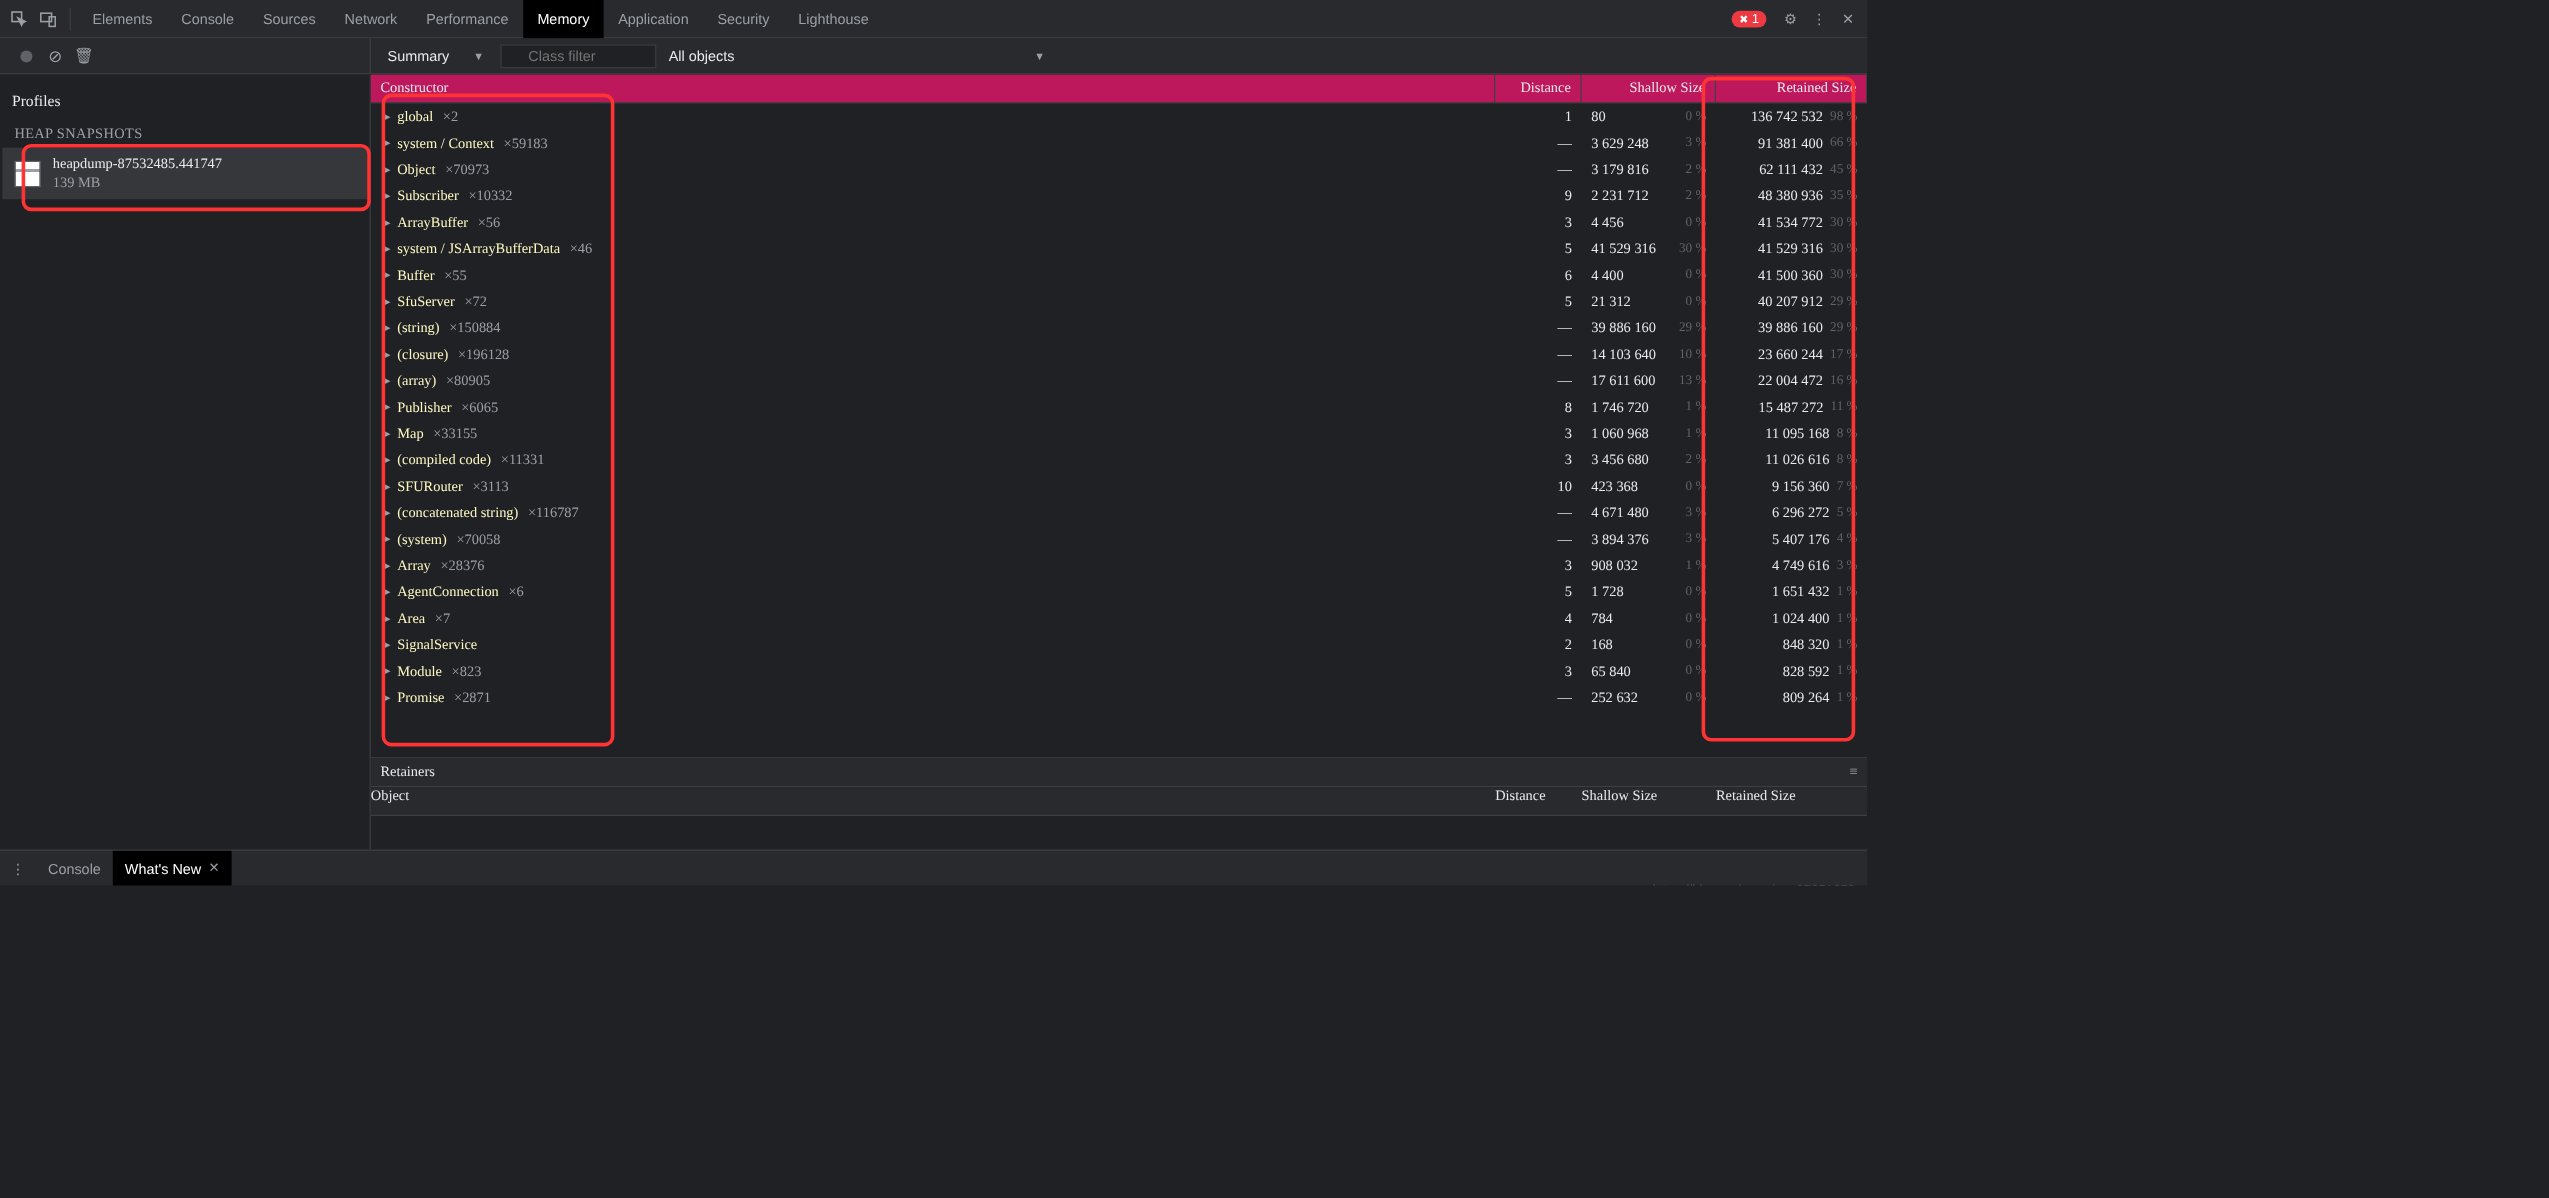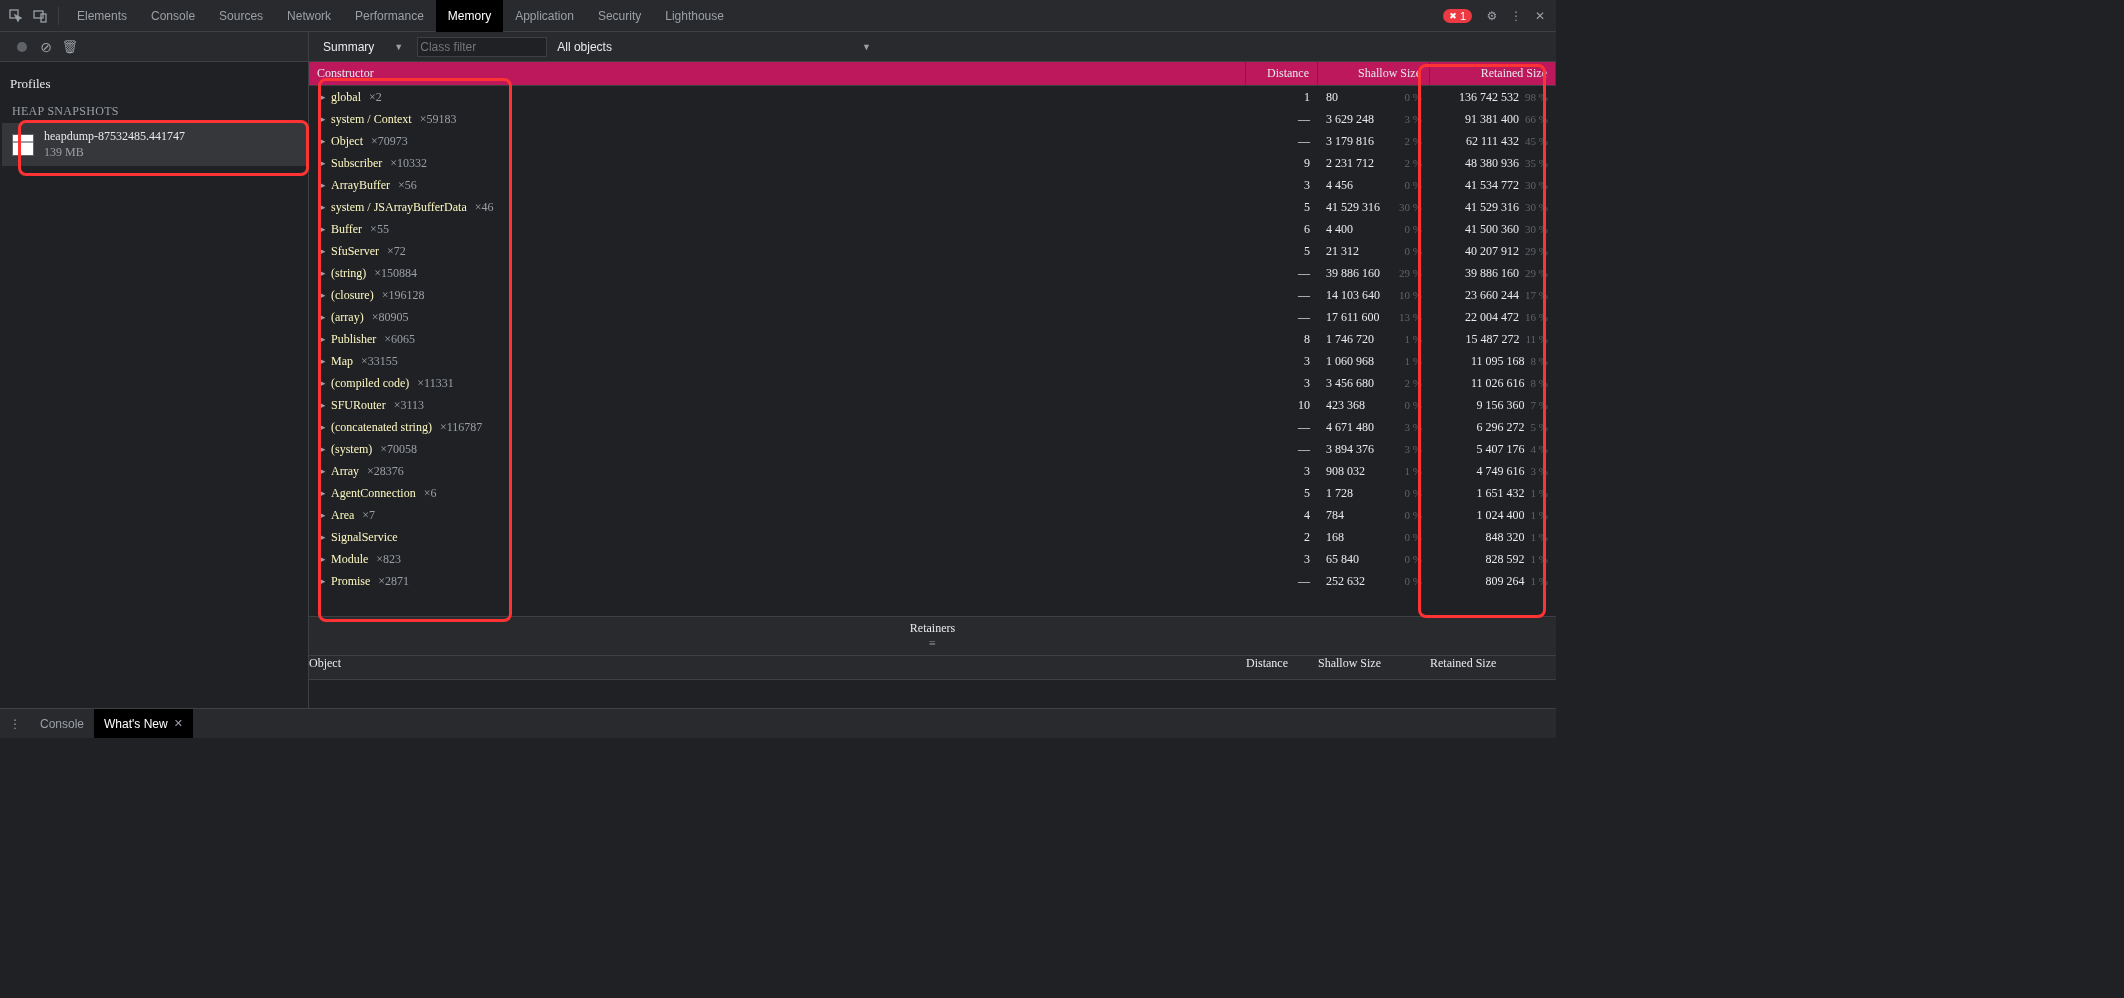--- a/index.html
+++ b/index.html
@@ -20,21 +20,21 @@
 
 .toolbar { height: 30px; display: flex; align-items: center; background: #292a2d; border-bottom: 1px solid #3c4043; }
 .toolbar-left { width: 309px; display: flex; align-items: center; padding: 0 10px; border-right: 1px solid #3c4043; height: 100%; }
 .tool-icon { width: 24px; height: 24px; display: flex; align-items: center; justify-content: center; color: #9aa0a6; cursor: pointer; }
 .dot { width: 10px; height: 10px; border-radius: 50%; background: #5f6368; }
 .prohibit { font-size: 14px; }
 .trash { font-size: 13px; }
 .toolbar-right { flex: 1; display: flex; align-items: center; padding: 0 10px; gap: 10px; height: 100%; }
 .dropdown { display: flex; align-items: center; color: #e8eaed; cursor: pointer; padding: 0 4px; }
 .dropdown .tri { margin-left: 20px; font-size: 9px; color: #9aa0a6; }
-.filter-input { background: #202124; border: 1px solid #3c4043; color: #e8eaed; padding: 3px 2px; width: 130px; height: 20px; font-size: 12px; }
+.filter-input { background: #202124; border: 1px solid #3c4043; color: #e8eaed; padding: 3px 22px; width: 130px; height: 20px; font-size: 12px; }
 .scope-dd { display: flex; align-items: center; color: #e8eaed; cursor: pointer; }
 .scope-dd .tri { margin-left: 250px; font-size: 9px; color: #9aa0a6; }
 
 
 .main { flex: 1; display: flex; overflow: hidden; font-family: Liberation Serif, serif; }
 
 
 .sidebar { width: 309px; border-right: 1px solid #3c4043; display: flex; flex-direction: column; background: #202124; padding-top: 6px; }
 .sidebar-title { padding: 8px 10px; color: #e8eaed; font-size: 13px; }
 .sidebar-section-label { padding: 4px 12px; color: #9aa0a6; font-size: 12px; letter-spacing: 0.3px; }
@@ -69,21 +69,21 @@
 .row .c-shallow { width: 112px; justify-content: space-between; }
 .row .c-retained { width: 126px; justify-content: flex-end; }
 .disclosure { width: 10px; display: inline-block; text-align: center; color: #9aa0a6; font-size: 9px; margin-right: 4px; }
 .cname { color: #fef9c3; }
 .ccount { color: #9aa0a6; margin-left: 8px; }
 .num { color: #e8eaed; }
 .pct { color: #5f6368; margin-left: 6px; font-size: 11px; }
 
 
 .retainers { border-top: 1px solid #3c4043; }
-.retainers-title { padding: 4px 8px; background: #292a2d; border-bottom: 1px solid #3c4043; display: flex; align-items: center; justify-content: space-between; flex-direction: column; }
+.retainers-title { padding: 4px 8px; background: #292a2d; border-bottom: 1px solid #3c4043; display: flex; align-items: center; justify-content: space-between; }
 .retainers-title .ham { color: #9aa0a6; }
 .retainers-head { display: flex; height: 24px; background: #292a2d; border-bottom: 1px solid #3c4043; }
 .retainers-body { height: 28px; }
 
 
 .drawer { height: 30px; display: flex; align-items: center; background: #292a2d; border-top: 1px solid #3c4043; }
 .drawer .menu-icon { width: 30px; text-align: center; color: #9aa0a6; }
 .drawer .dtab { padding: 0 10px; height: 30px; display: flex; align-items: center; color: #9aa0a6; cursor: pointer; gap: 6px; }
 .drawer .dtab.active { background: #000; color: #fff; }
 .drawer .close-x { font-size: 11px; color: #9aa0a6; }

